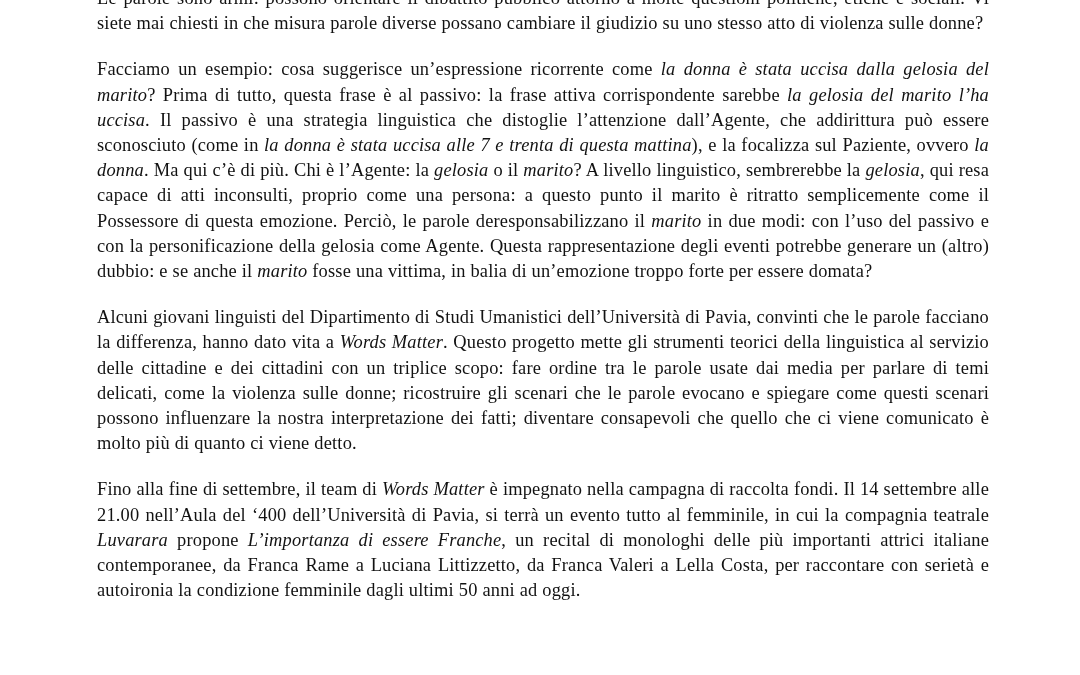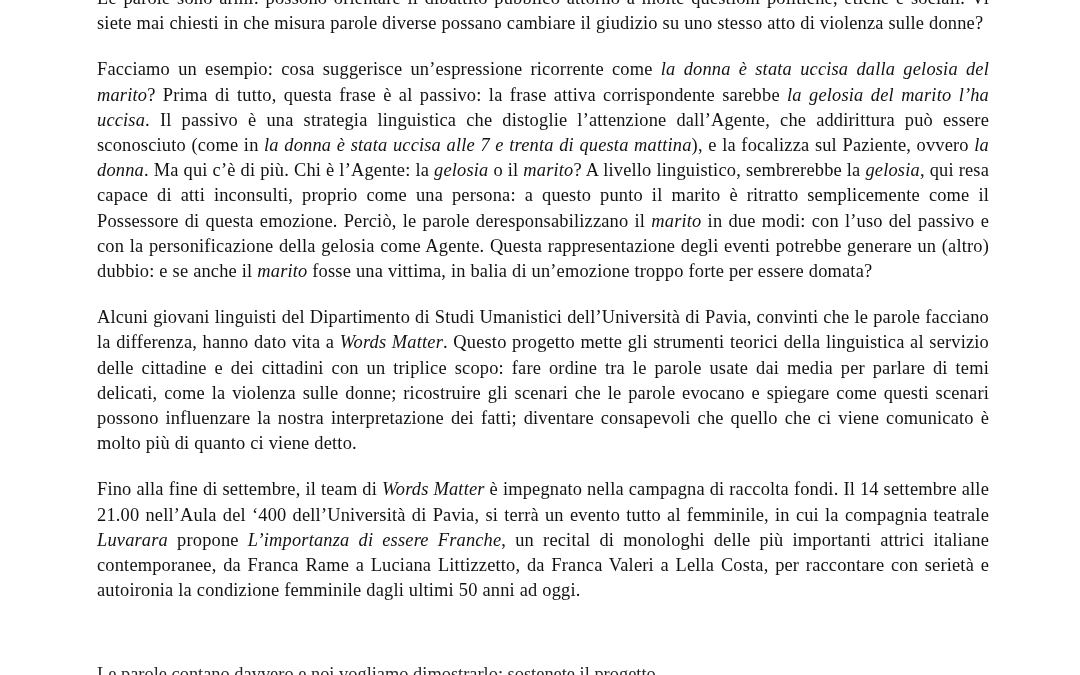--- a/index.html
+++ b/index.html
@@ -70,17 +70,14 @@
 
   <div class="doc-column">
 
     <p class="para" style="color: rgb(18, 18, 18);"><span>Le parole sono armi: possono orientare il dibattito pubblico attorno a molte questioni politiche, etiche e sociali. Vi siete mai chiesti in che misura parole diverse possano cambiare il giudizio su uno stesso atto di violenza sulle donne?</span></p>
     <p class="para" style="color: rgb(18, 18, 18);"><span>Facciamo un esempio: cosa suggerisce un’espressione ricorrente come </span><i>la donna è stata uccisa dalla gelosia del marito</i><span>? Prima di tutto, questa frase è al passivo: la frase attiva corrispondente sarebbe </span><i>la gelosia del marito l’ha uccisa</i><span>. Il passivo è una strategia linguistica che distoglie l’attenzione dall’Agente, che addirittura può essere sconosciuto (come in </span><i>la donna è stata uccisa alle 7 e trenta di questa mattina</i><span>), e la focalizza sul Paziente, ovvero </span><i>la donna</i><span>. Ma qui c’è di più. Chi è l’Agente: la </span><i>gelosia</i><span> o il </span><i>marito</i><span>? A livello linguistico, sembrerebbe la </span><i>gelosia</i><span>, qui resa capace di atti inconsulti, proprio come una persona: a questo punto il marito è ritratto semplicemente come il Possessore di questa emozione. Perciò, le parole deresponsabilizzano il </span><i>marito</i><span> in due modi: con l’uso del passivo e con la personificazione della gelosia come Agente. Questa rappresentazione degli eventi potrebbe generare un (altro) dubbio: e se anche il </span><i>marito</i><span> fosse una vittima, in balia di un’emozione troppo forte per essere domata?</span></p>
     <p class="para" style="color: rgb(18, 18, 18);"><span>Alcuni giovani linguisti del Dipartimento di Studi Umanistici dell’Università di Pavia, convinti che le parole facciano la differenza, hanno dato vita a </span><i>Words Matter</i><span>. Questo progetto mette gli strumenti teorici della linguistica al servizio delle cittadine e dei cittadini con un triplice scopo: fare ordine tra le parole usate dai media per parlare di temi delicati, come la violenza sulle donne; ricostruire gli scenari che le parole evocano e spiegare come questi scenari possono influenzare la nostra interpretazione dei fatti; diventare consapevoli che quello che ci viene comunicato è molto più di quanto ci viene detto.</span></p>
     <p class="para" style="color: rgb(18, 18, 18);"><span>Fino alla fine di settembre, il team di </span><i>Words Matter</i><span> è impegnato nella campagna di raccolta fondi. Il 14 settembre alle 21.00 nell’Aula del ‘400 dell’Università di Pavia, si terrà un evento tutto al femminile, in cui la compagnia teatrale </span><i>Luvarara</i><span> propone </span><i>L’importanza di essere Franche</i><span>, un recital di monologhi delle più importanti attrici italiane contemporanee, da Franca Rame a Luciana Littizzetto, da Franca Valeri a Lella Costa, per raccontare con serietà e autoironia la condizione femminile dagli ultimi 50 anni ad oggi.</span></p>
 
   </div>
 
-  <div class="clipped-tail">
-    <p>Le parole contano davvero e noi vogliamo dimostrarlo: sostenete il progetto.</p>
-  </div>
 
 </div>
 
 </body></html>

